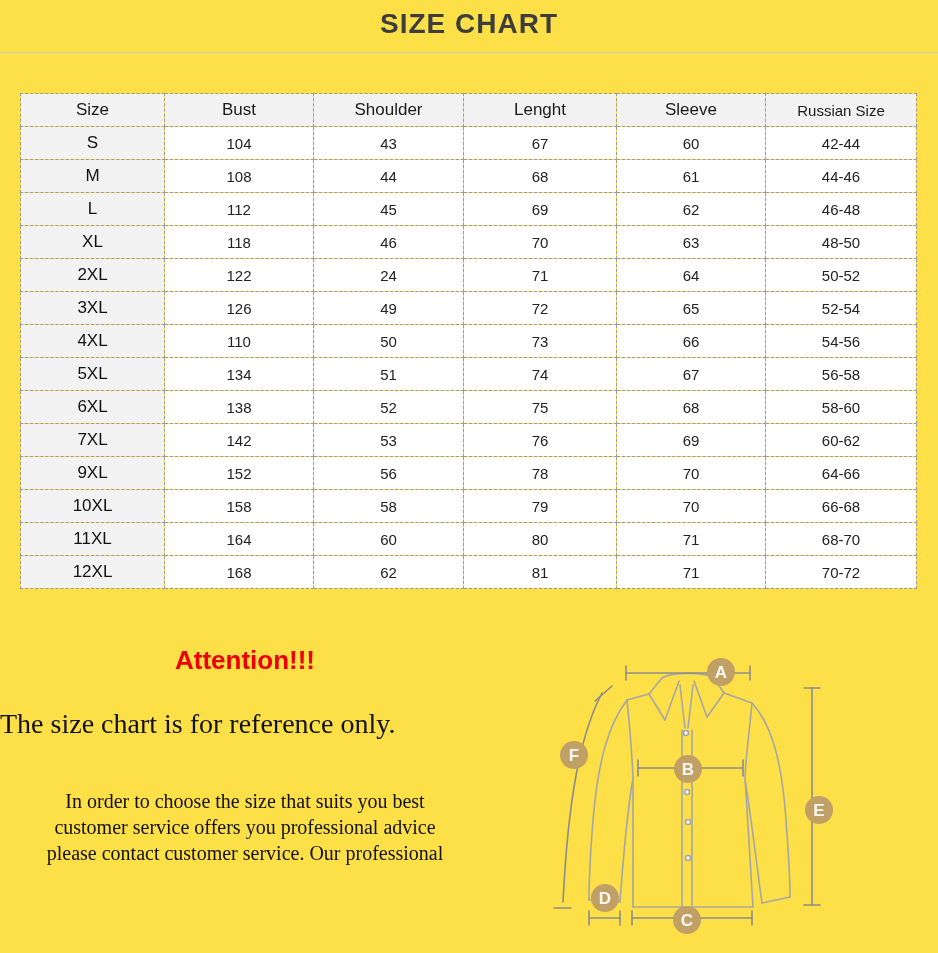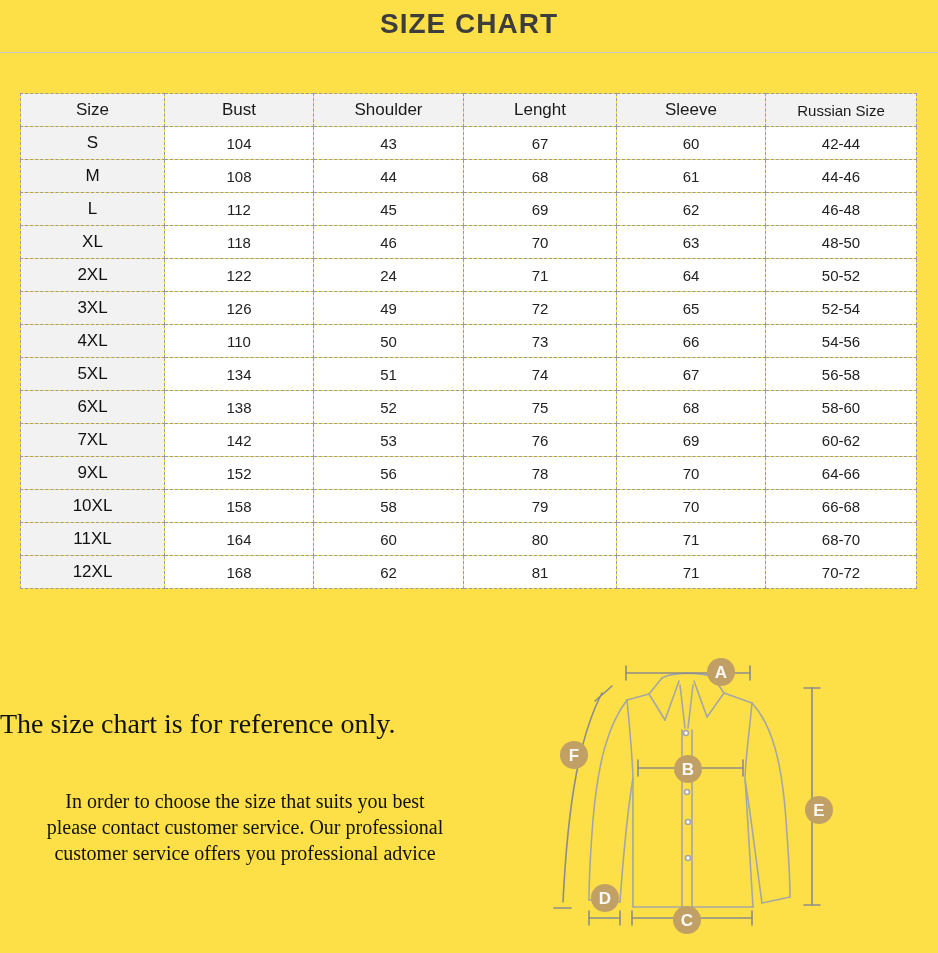--- a/index.html
+++ b/index.html
@@ -186,25 +186,26 @@
             <td>168</td>
             <td>62</td>
             <td>81</td>
             <td>71</td>
             <td>70-72</td>
           </tr>
         </tbody>
     </table>
   </div>
 
+  <div class="attention-heading">Attention!!!</div>
   <div class="note-line">The size chart is for reference only.</div>
   <div class="advice-para">
     <div>In order to choose the size that suits you best</div>
+    <div>customer service offers you professional advice</div>
     <div>please contact customer service. Our professional</div>
-    <div>customer service offers you professional advice</div>
   </div>
 
   <svg class="shirt-diagram" viewBox="0 0 398 313" xmlns="http://www.w3.org/2000/svg">
 
     <g fill="none" stroke="#a6a6a6" stroke-width="1.6" stroke-linecap="round" stroke-linejoin="round">
 
       <path d="M 87,60 C 90,90 92,115 93,137 L 93,267"></path>
       <path d="M 93,267 L 213,267"></path>
       <path d="M 212,63 C 209,95 206,115 205,137 L 213,267"></path>
 

